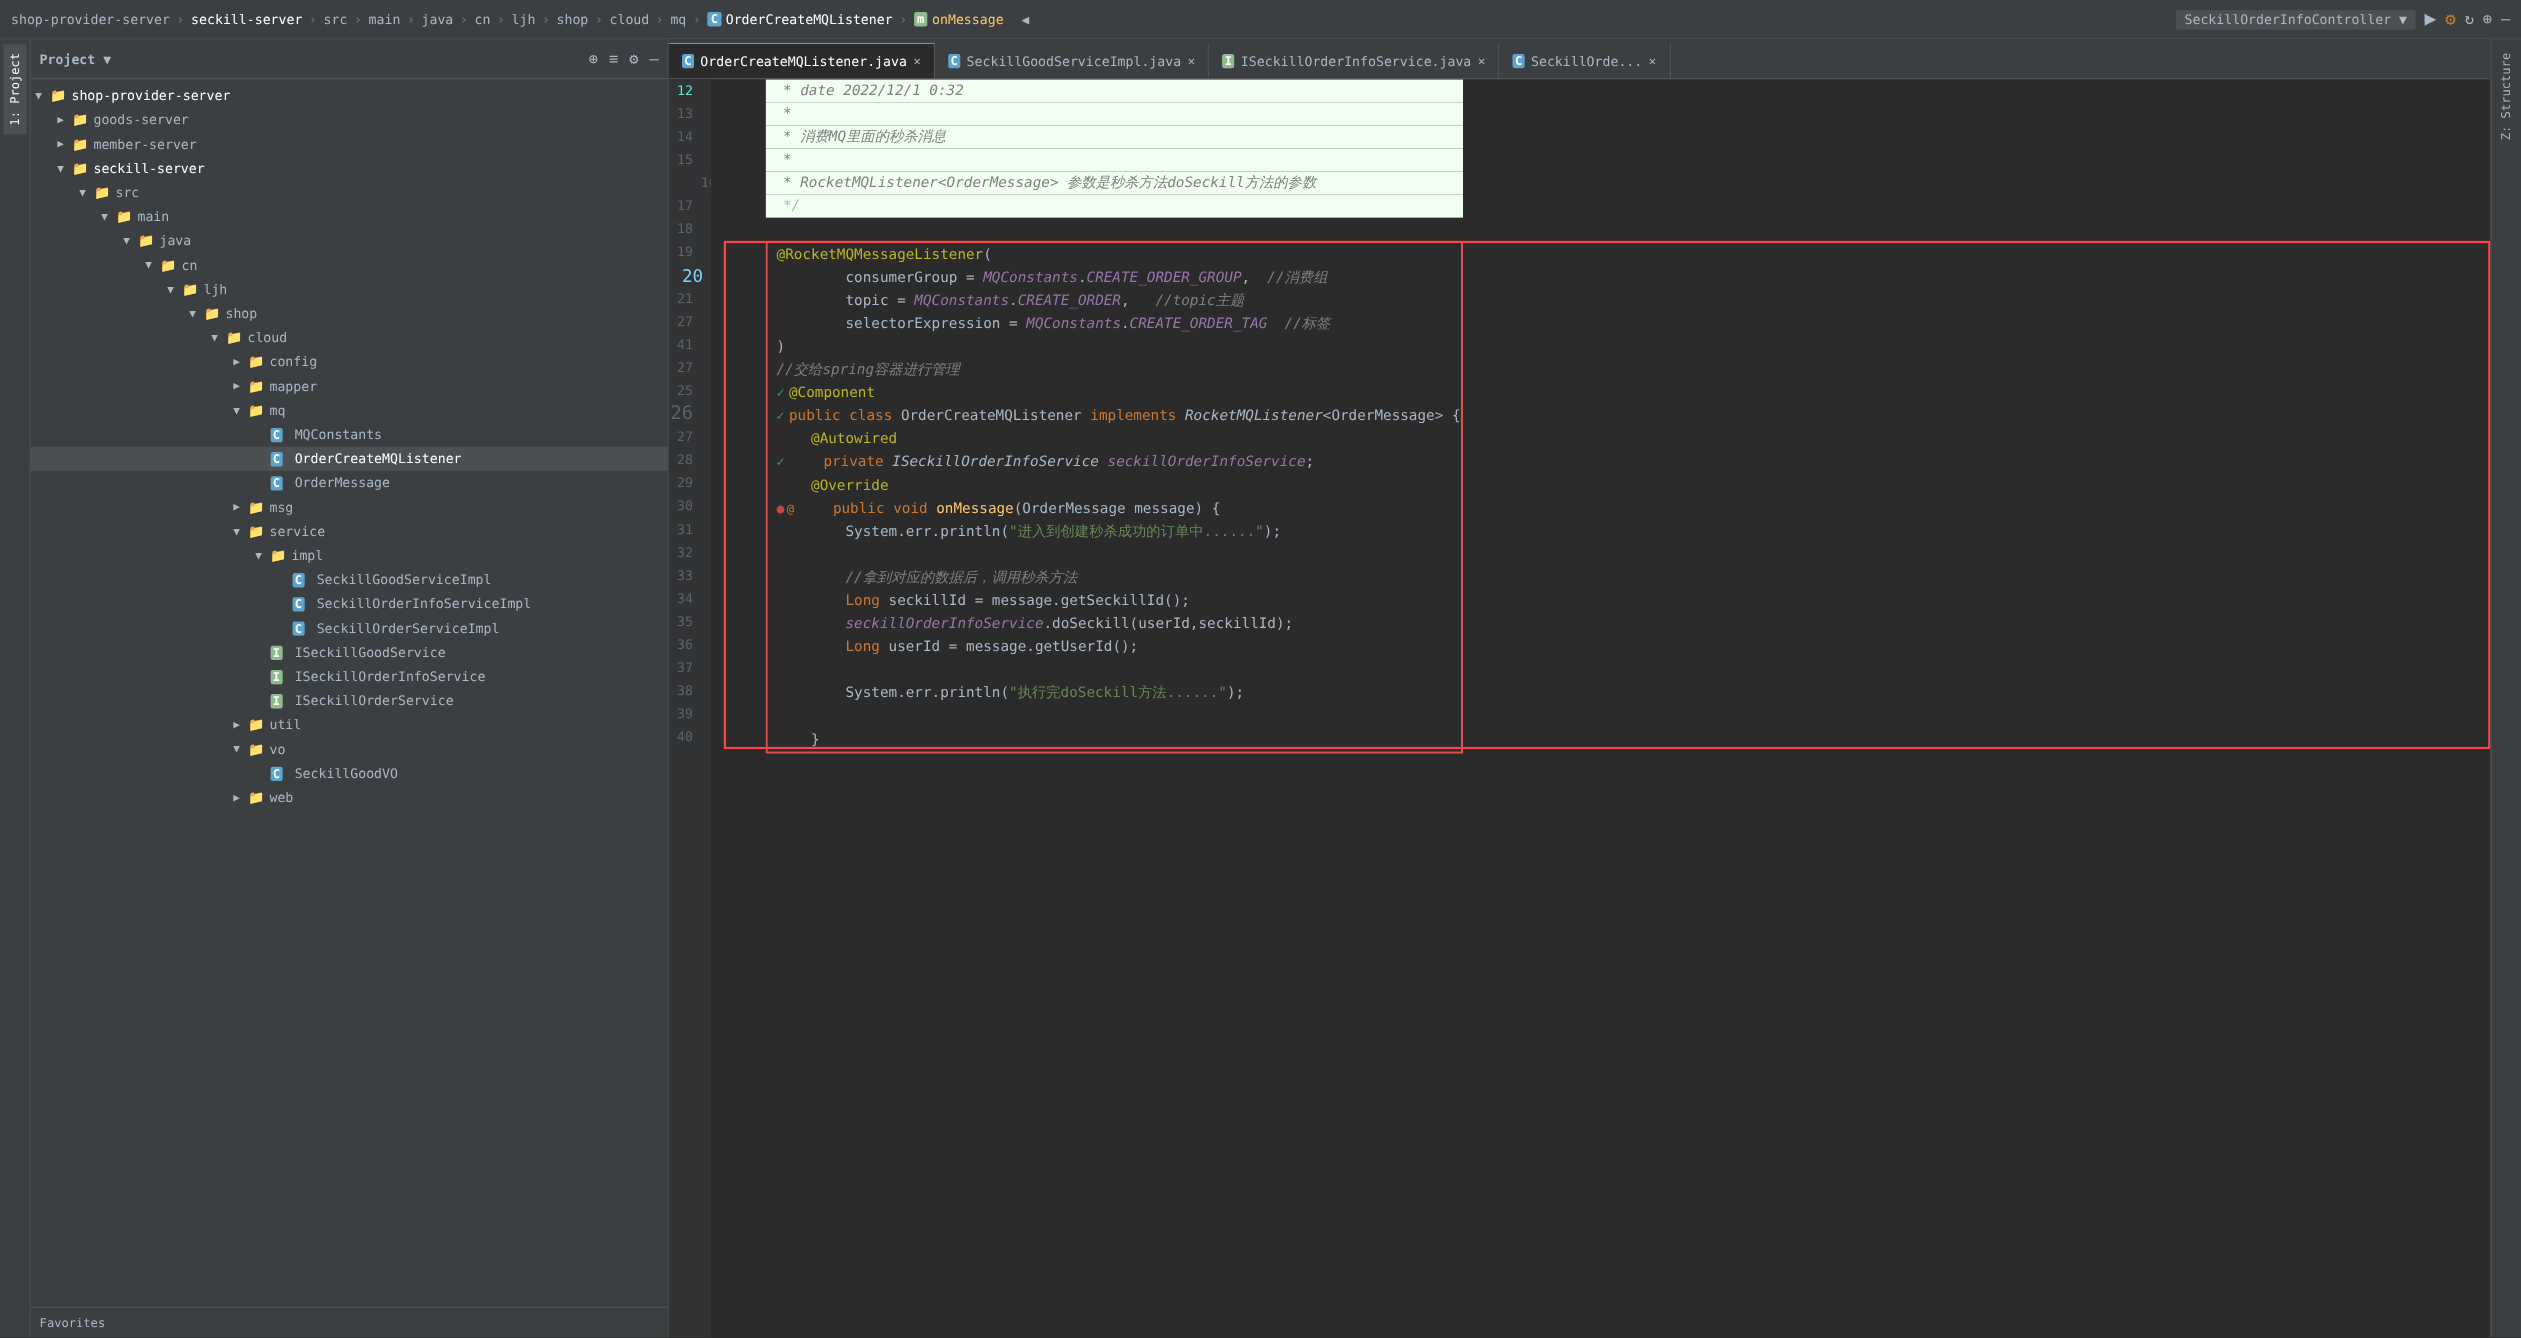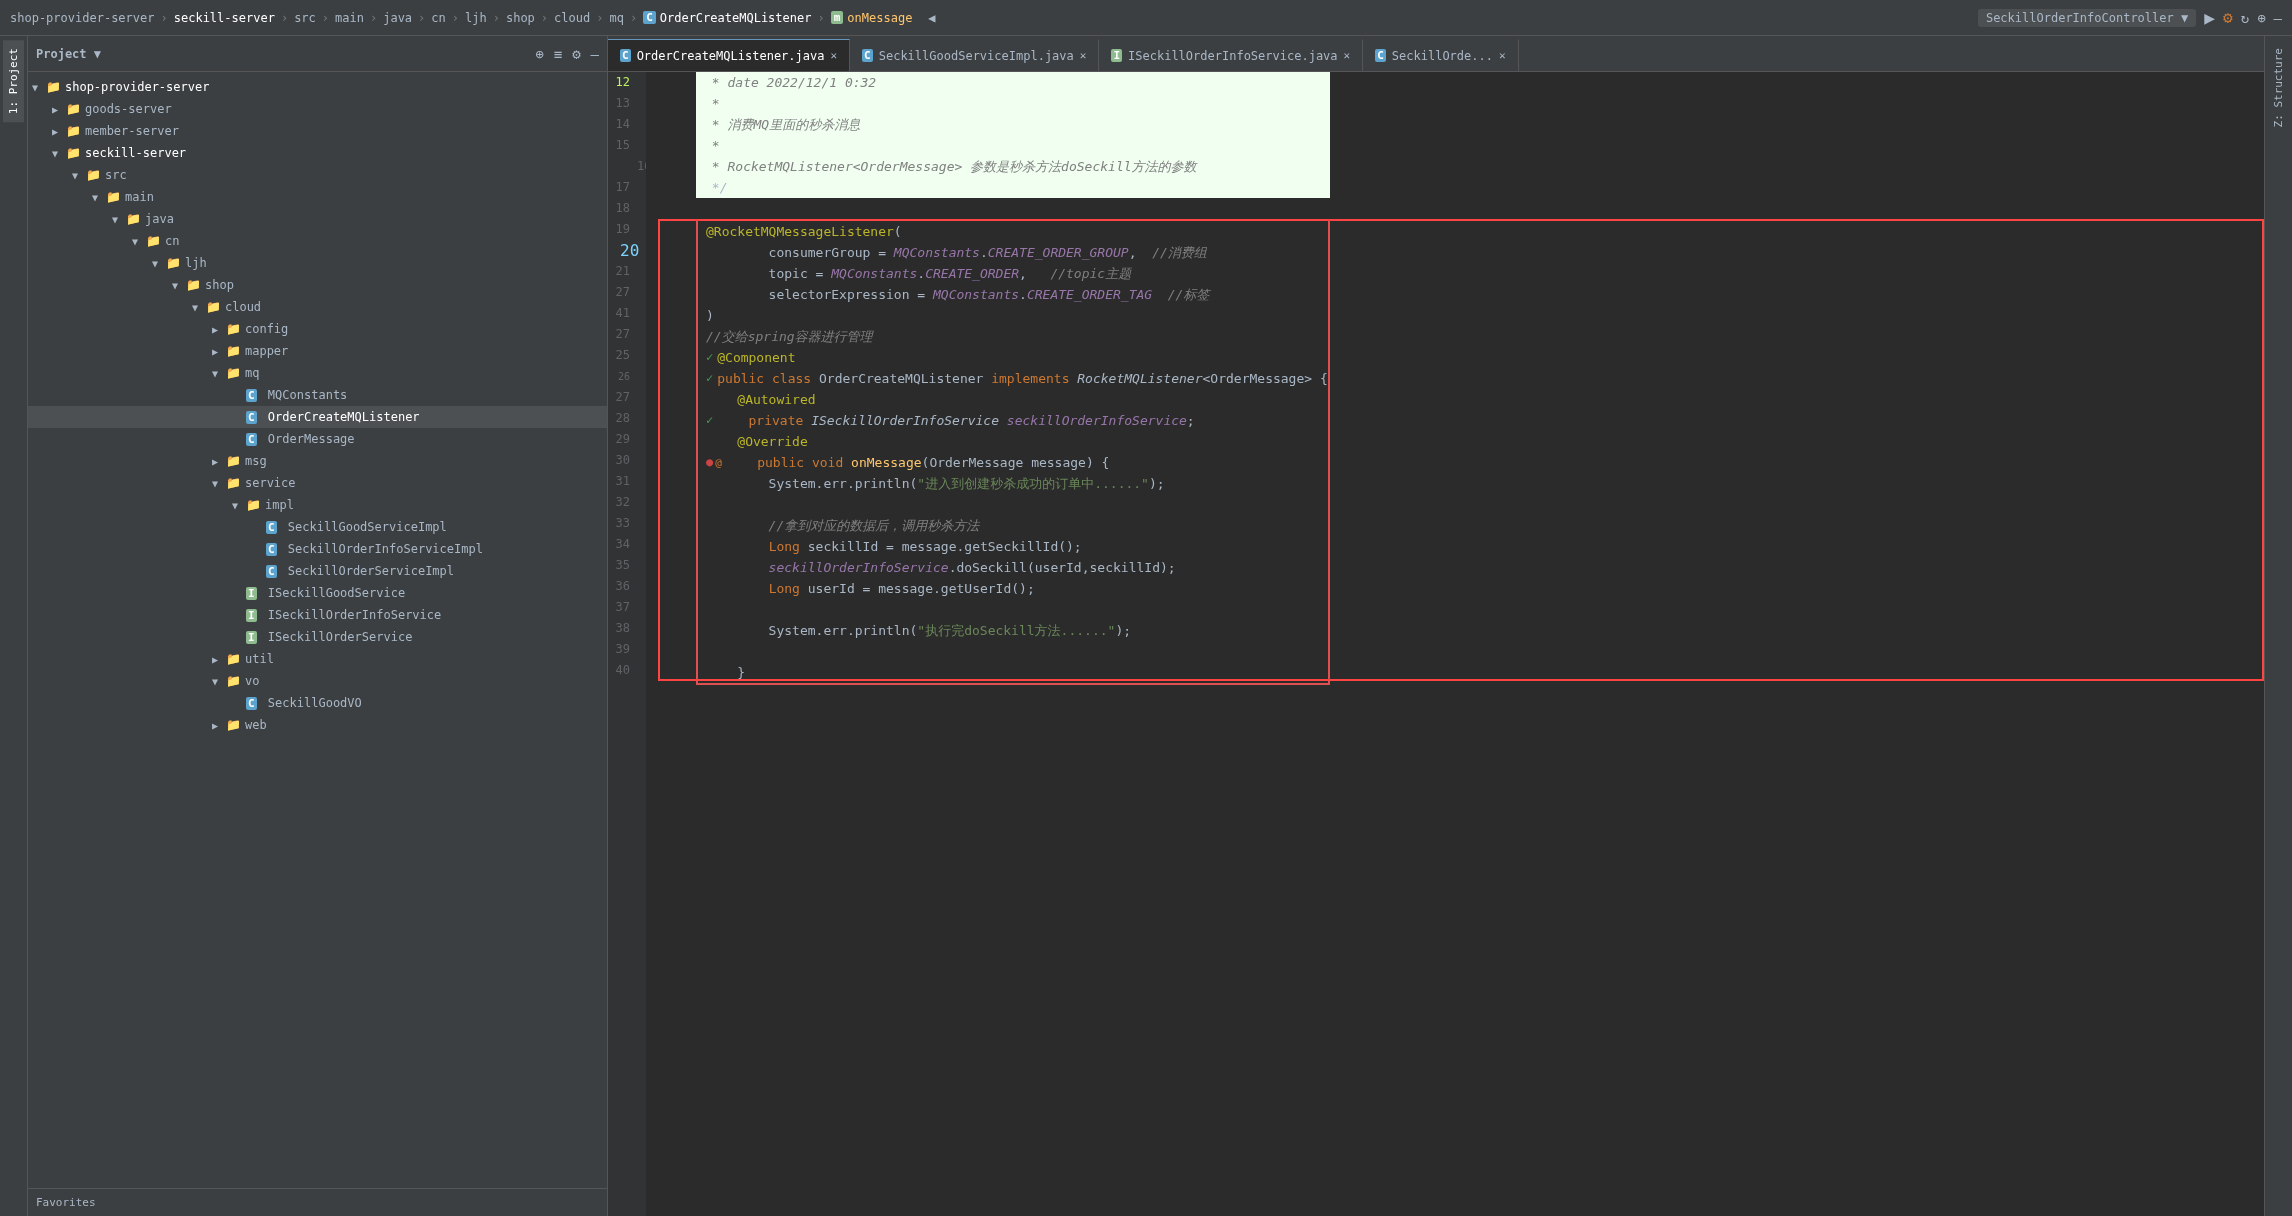--- a/index.html
+++ b/index.html
@@ -449,35 +449,35 @@
         <span style="font-size:11px;color:#a9b7c6;">✕</span>
       </div>
     </div>
 
     <div class="code-wrapper" style="position:relative;flex:1;overflow:hidden;">
 
       <div class="red-border-overlay" style="top:calc(21px * 7); left:50px; right:0; bottom:calc(21px * 0); border:2px solid #ff4444; height:calc(21px * 22);">
       </div>
 
       <div class="line-num-col" style="float:left;overflow:hidden;height:100%;">
-        <div style="height:21px;line-height:21px;text-align:right;padding-right:8px;color:#bef264;font-size:12px;background:#313335;">12</div>
+        <div style="height:21px;line-height:21px;text-align:right;padding-right:8px;color:#5eead4;font-size:12px;background:#313335;">12</div>
         <div style="height:21px;line-height:21px;text-align:right;padding-right:8px;color:#606366;font-size:12px;background:#313335;">13</div>
         <div style="height:21px;line-height:21px;text-align:right;padding-right:8px;color:#606366;font-size:12px;background:#313335;">14</div>
         <div style="height:21px;line-height:21px;text-align:right;padding-right:8px;color:#606366;font-size:12px;background:#313335;">15</div>
         <div style="height:21px;line-height:21px;text-align:right;padding-right:8px;color:#606366;font-size:12px;background:#313335;margin-left:29px;">16</div>
         <div style="height:21px;line-height:21px;text-align:right;padding-right:8px;color:#606366;font-size:12px;background:#313335;">17</div>
         <div style="height:21px;line-height:21px;text-align:right;padding-right:8px;color:#606366;font-size:12px;background:#313335;">18</div>
         <div style="height:21px;line-height:21px;text-align:right;padding-right:8px;color:#606366;font-size:12px;background:#313335;">19</div>
         <div style="height:21px;line-height:21px;text-align:right;padding-right:8px;color:#7dd3fc;font-size:16px;background:#313335;margin-left:12px;">20</div>
         <div style="height:21px;line-height:21px;text-align:right;padding-right:8px;color:#606366;font-size:12px;background:#313335;">21</div>
         <div style="height:21px;line-height:21px;text-align:right;padding-right:8px;color:#606366;font-size:12px;background:#313335;">27</div>
         <div style="height:21px;line-height:21px;text-align:right;padding-right:8px;color:#606366;font-size:12px;background:#313335;">41</div>
         <div style="height:21px;line-height:21px;text-align:right;padding-right:8px;color:#606366;font-size:12px;background:#313335;">27</div>
         <div style="height:21px;line-height:21px;text-align:right;padding-right:8px;color:#606366;font-size:12px;background:#313335;">25</div>
-        <div style="height:21px;line-height:21px;padding-right:8px;color:#606366;font-size:10px;background:#313335;">26</div>
+        <div style="height:21px;line-height:21px;padding-right:8px;color:#606366;font-size:17px;background:#313335;">26</div>
         <div style="height:21px;line-height:21px;text-align:right;padding-right:8px;color:#606366;font-size:12px;background:#313335;">27</div>
         <div style="height:21px;line-height:21px;text-align:right;padding-right:8px;color:#606366;font-size:12px;background:#313335;">28</div>
         <div style="height:21px;line-height:21px;text-align:right;padding-right:8px;color:#606366;font-size:12px;background:#313335;">29</div>
         <div style="height:21px;line-height:21px;text-align:right;padding-right:8px;color:#606366;font-size:12px;background:#313335;">30</div>
         <div style="height:21px;line-height:21px;text-align:right;padding-right:8px;color:#606366;font-size:12px;background:#313335;">31</div>
         <div style="height:21px;line-height:21px;text-align:right;padding-right:8px;color:#606366;font-size:12px;background:#313335;">32</div>
         <div style="height:21px;line-height:21px;text-align:right;padding-right:8px;color:#606366;font-size:12px;background:#313335;">33</div>
         <div style="height:21px;line-height:21px;text-align:right;padding-right:8px;color:#606366;font-size:12px;background:#313335;">34</div>
         <div style="height:21px;line-height:21px;text-align:right;padding-right:8px;color:#606366;font-size:12px;background:#313335;">35</div>
         <div style="height:21px;line-height:21px;text-align:right;padding-right:8px;color:#606366;font-size:12px;background:#313335;">36</div>

